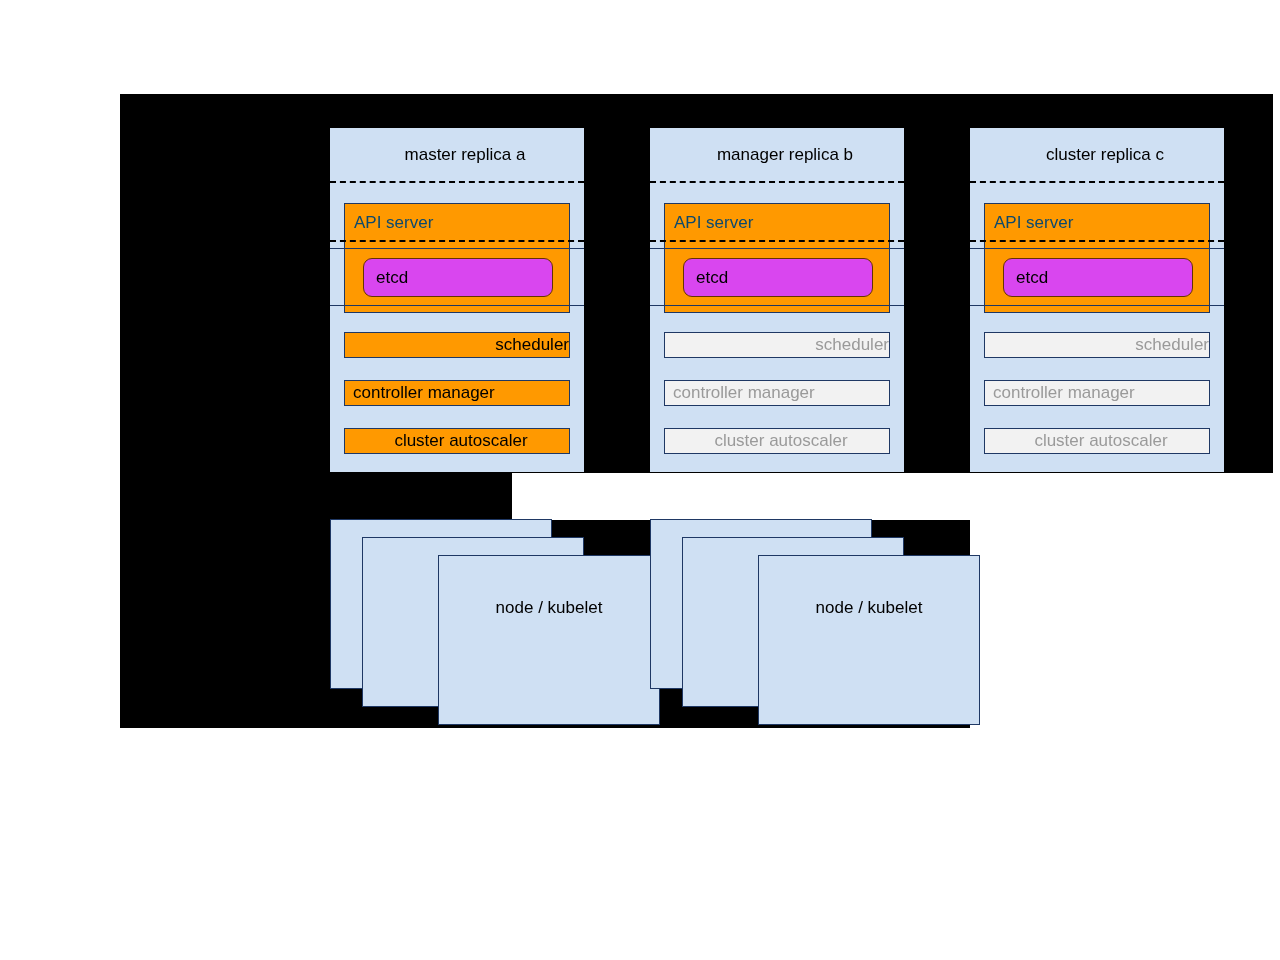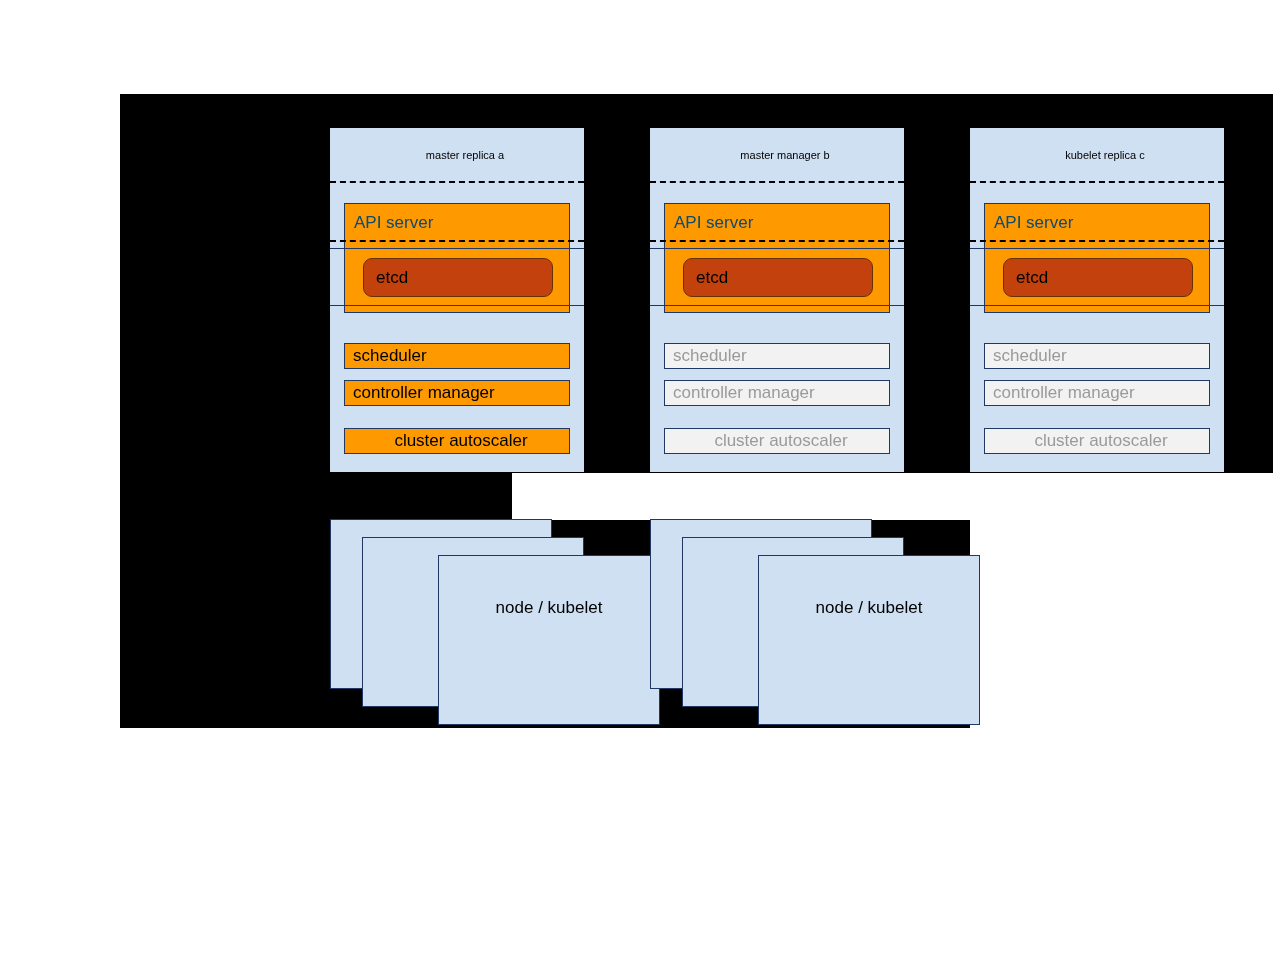--- a/index.html
+++ b/index.html
@@ -35,21 +35,21 @@
     overflow: hidden;
   }
   .replica-title {
     position: absolute;
     top: 0;
     left: 16px;
     right: 0;
     height: 54px;
     line-height: 54px;
     text-align: center;
-    font-size: 11px;
+    font-size: 17px;
     color: #000000;
   }
 
   
   .dash-line {
     position: absolute;
     left: 0;
     right: 0;
     height: 0;
     border-top: 2px dashed #000000;
@@ -85,21 +85,21 @@
     font-size: 17px;
     color: #0c4a6e;
     white-space: nowrap;
   }
   .etcd {
     position: absolute;
     left: 18px;
     top: 54px;
     width: 190px;
     height: 39px;
-    background: #c2410c;
+    background: #d946ef;
     border: 1px solid #663300;
     border-radius: 9px;
     box-sizing: border-box;
   }
   .etcd span {
     position: absolute;
     left: 12px;
     top: 9px;
     font-size: 17px;
     color: #000000;
@@ -119,21 +119,21 @@
     white-space: nowrap;
   }
   .comp.active {
     background: #ff9900;
     color: #000000;
   }
   .comp.inactive {
     background: #f2f2f2;
     color: #9a9a9a;
   }
-  .comp-1 { top: 215px; }
+  .comp-1 { top: 204px; text-align: right; }
   .comp-2 { top: 252px; }
   .comp-3 { top: 300px; text-align: center; }
 
   
   .nodestack {
     position: absolute;
   }
   .nodecard {
     position: absolute;
     background: #cfe0f3;
@@ -175,38 +175,38 @@
     </div>
     <div class="dash-line dash-b"></div>
     <div class="solid-line solid-a"></div>
     <div class="solid-line solid-b"></div>
     <div class="comp active comp-1">scheduler</div>
     <div class="comp active comp-2">controller manager</div>
     <div class="comp active comp-3">cluster autoscaler</div>
   </div>
 
   <div class="replica" style="left:650px;">
-    <div class="replica-title">master manager b</div>
+    <div class="replica-title">manager replica b</div>
     <div class="dash-line dash-a"></div>
     <div class="apiblock">
       <div class="api-label">API server</div>
       <div class="etcd">
         <span>etcd</span>
       </div>
     </div>
     <div class="dash-line dash-b"></div>
     <div class="solid-line solid-a"></div>
     <div class="solid-line solid-b"></div>
     <div class="comp inactive comp-1">scheduler</div>
     <div class="comp inactive comp-2">controller manager</div>
     <div class="comp inactive comp-3">cluster autoscaler</div>
   </div>
 
   <div class="replica" style="left:970px;">
-    <div class="replica-title">kubelet replica c</div>
+    <div class="replica-title">cluster replica c</div>
     <div class="dash-line dash-a"></div>
     <div class="apiblock">
       <div class="api-label">API server</div>
       <div class="etcd">
         <span>etcd</span>
       </div>
     </div>
     <div class="dash-line dash-b"></div>
     <div class="solid-line solid-a"></div>
     <div class="solid-line solid-b"></div>

